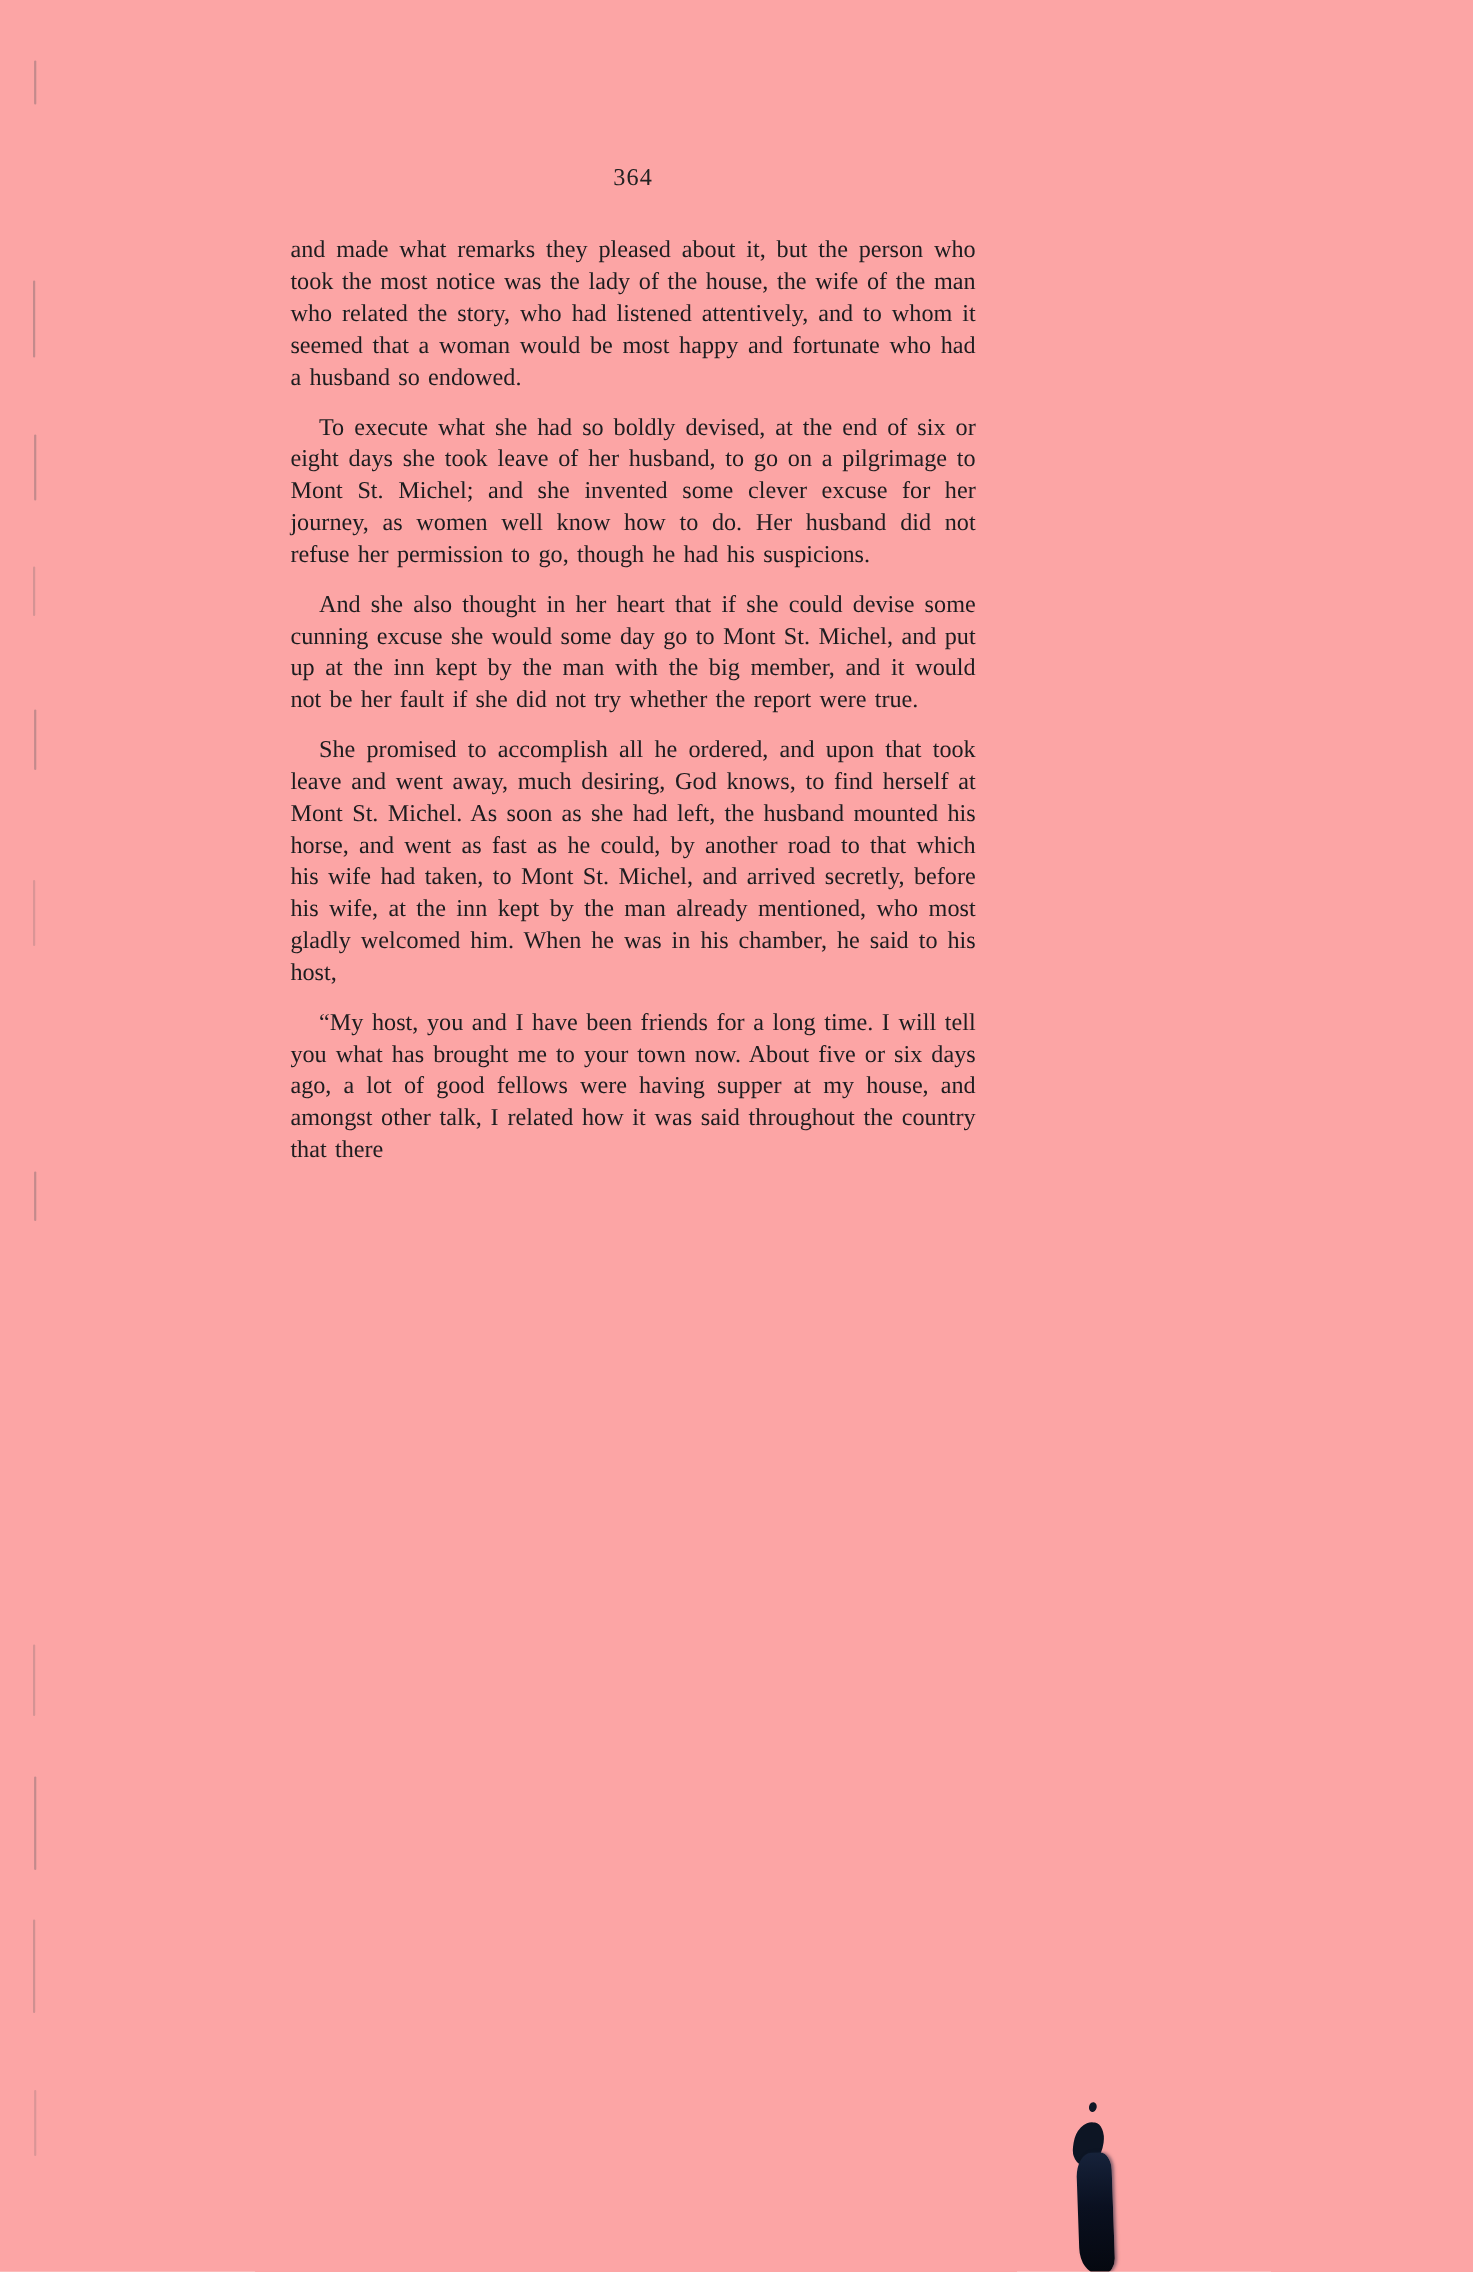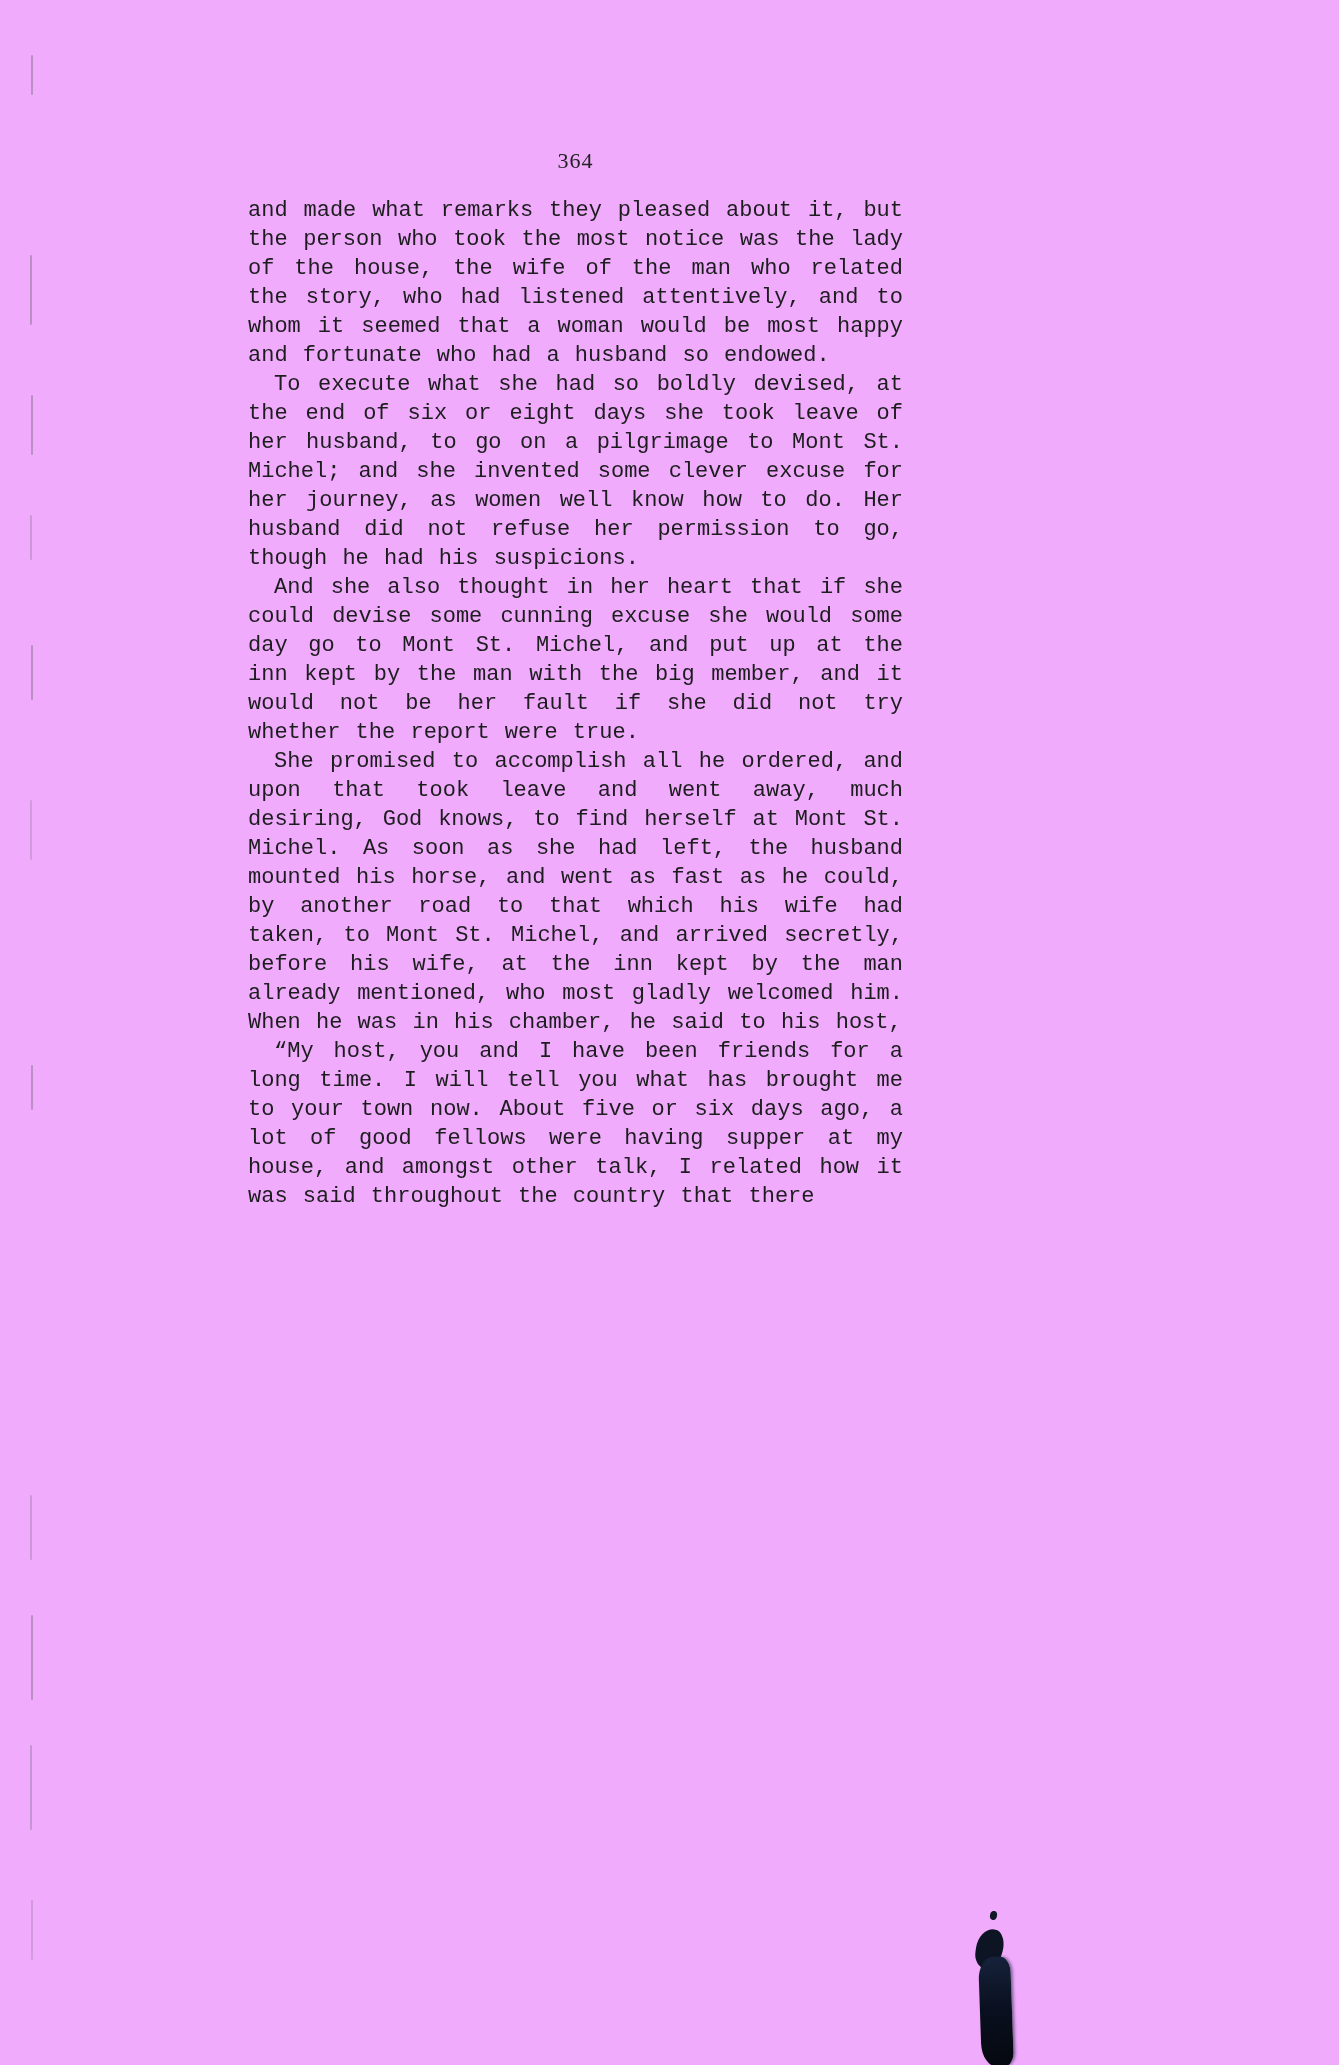--- a/index.html
+++ b/index.html
@@ -7,21 +7,21 @@
     padding: 0;
   }
   body {
     background: #fbfbf8;
     font-family: "Liberation Serif", "DejaVu Serif", serif;
   }
   .scan-page {
     position: relative;
     width: 1339px;
     height: 2065px;
-    background: #f0abfc;
+    background: #fca5a5;
     overflow: hidden;
     color: #1d1d1f;
   }
   .page-number {
     position: absolute;
     top: 148px;
     left: 248px;
     width: 655px;
     text-align: center;
     font-size: 22px;
@@ -32,24 +32,23 @@
     position: absolute;
     top: 196px;
     left: 248px;
     width: 655px;
     font-size: 22px;
     line-height: 29px;
     text-align: justify;
     color: #1d1d1f;
   }
   .para {
-    margin: 0;
+    margin: 16px;
     text-indent: 26px;
     word-spacing: 2px;
-    font-family: Liberation Mono, monospace;
   }
   .para.no-indent {
     text-indent: 0;
   }
   
   .edge-mark {
     position: absolute;
     width: 2px;
     background: rgba(90, 90, 95, 0.35);
     border-radius: 1px;

